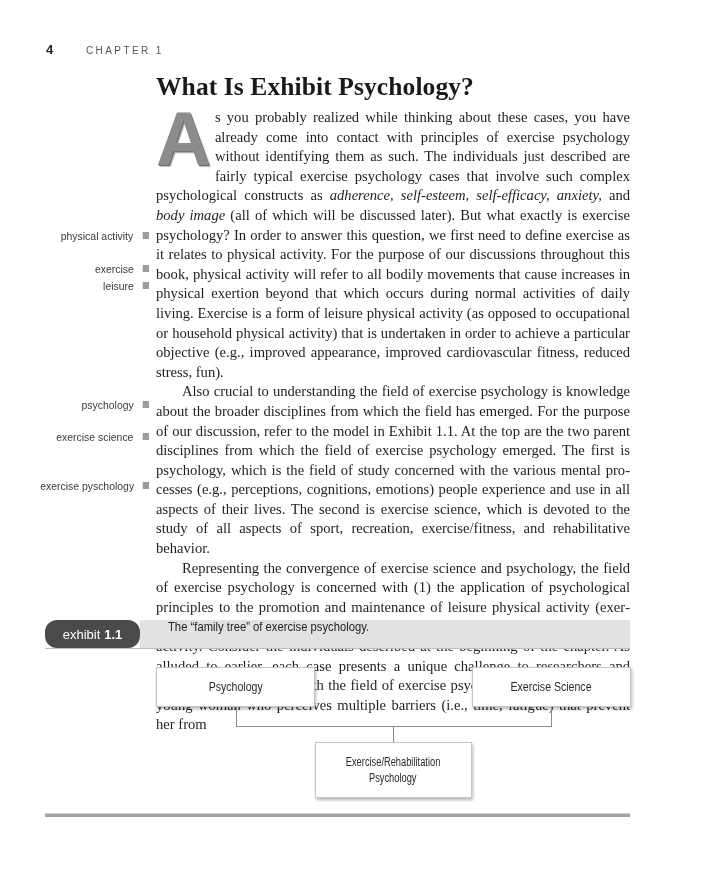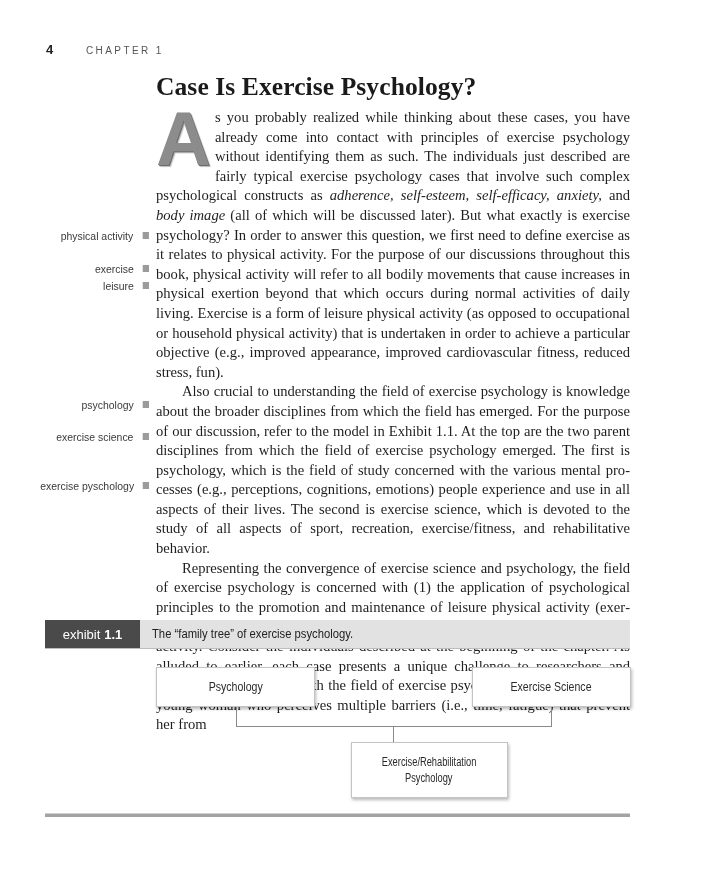--- a/index.html
+++ b/index.html
@@ -110,32 +110,32 @@
     .exhibit-label {
       width: 95px;
       background: #4a4a4a;
       color: #ffffff;
       font-family: "Liberation Sans", sans-serif;
       font-size: 13px;
       display: flex;
       align-items: center;
       justify-content: center;
       gap: 4px;
+      border-radius: 12px;
     }
     .exhibit-label .word { font-weight: normal; }
     .exhibit-label .num { font-weight: bold; }
     .exhibit-caption {
       flex: 1;
       background: #e2e2e2;
       font-family: "Liberation Sans", sans-serif;
       font-size: 12.5px;
       color: #222;
       display: flex;
-      align-items: center;
-      padding-left: 12px;
+      padding-left: 28px;
       transform-origin: left center;
     }
     .exhibit-caption span {
       display: inline-block;
       transform: scaleX(0.9);
       transform-origin: left center;
     }
     .node {
       position: absolute;
       background: #ffffff;
@@ -149,21 +149,21 @@
       justify-content: center;
       text-align: center;
       line-height: 16px;
     }
     .node span {
       display: inline-block;
       transform: scaleX(0.88);
     }
     .node-psych { left: 156px; top: 667px; width: 157px; height: 38px; }
     .node-exsci { left: 472px; top: 667px; width: 157px; height: 38px; }
-    .node-child { left: 315px; top: 742px; width: 155px; height: 54px; margin-left: 36px; }
+    .node-child { left: 315px; top: 742px; width: 155px; height: 54px; }
     .conn {
       position: absolute;
       background: #8a8a8a;
     }
     .conn-v1 { left: 236px; top: 707px; width: 1px; height: 20px; }
     .conn-v2 { left: 551px; top: 707px; width: 1px; height: 20px; }
     .conn-h  { left: 236px; top: 726px; width: 316px; height: 1px; }
     .conn-v3 { left: 393px; top: 726px; width: 1px; height: 16px; }
     .bottom-rule {
       position: absolute;
@@ -176,21 +176,21 @@
     }
   </style>
 </head>
 <body>
 
 <div class="running-head">
   <span class="page-num">4</span>
   <span class="chapter-label">CHAPTER 1</span>
 </div>
 
-<h1 class="section-title">Case Is Exercise Psychology?</h1>
+<h1 class="section-title">What Is Exhibit Psychology?</h1>
 
 <div class="body-col">
   <p><span class="dropcap">A</span><span>s you probably realized while thinking about these cases, you have already come into contact with principles of exercise psychology without identifying them as such. The individuals just described are fairly typical exercise psychology cases that involve such complex psychological constructs as </span><i>adherence, self-esteem, self-efficacy, anxiety,</i><span> and </span><i>body image</i><span> (all of which will be discussed later). But what exactly is exercise psychology? In order to answer this question, we first need to define exercise as it relates to physical activity. For the purpose of our discussions throughout this book, </span><b>physical activ­ity</b><span> will refer to all bodily movements that cause increases in physical exertion beyond that which occurs during normal activities of daily living. </span><b>Exercise</b><span> is a form of </span><b>leisure</b><span> physical activity (as opposed to occupational or household physi­cal activity) that is undertaken in order to achieve a particular objective (e.g., improved appearance, improved cardiovascular fitness, reduced stress, fun).</span></p>
   <p><span>Also crucial to understanding the field of exercise psychology is knowledge about the broader disciplines from which the field has emerged. For the purpose of our discussion, refer to the model in Exhibit 1.1. At the top are the two par­ent disciplines from which the field of exercise psychology emerged. The first is </span><b>psychology,</b><span> which is the field of study concerned with the various mental pro­cesses (e.g., perceptions, cognitions, emotions) people experience and use in all aspects of their lives. The second is </span><b>exercise science,</b><span> which is devoted to the study of all aspects of sport, recreation, exercise/fitness, and rehabilitative behavior.</span></p>
   <p><span>Representing the convergence of exercise science and psychology, the field of </span><b>exercise psychology</b><span> is concerned with (1) the application of psychological principles to the promotion and maintenance of leisure physical activity (exer­cise), and (2) the psychological and emotional consequences of leisure physical activity. Consider the individuals described at the beginning of the chapter. As alluded to earlier, each case presents a unique challenge to researchers and practi­tioners associated with the field of exercise psychology. Case A presents a young woman who perceives multiple barriers (i.e., time, fatigue) that prevent her from</span></p>
 </div>
 
 <div class="margin-term" style="top:229px">
   <span>physical activity</span>
     <span class="sq"></span>

